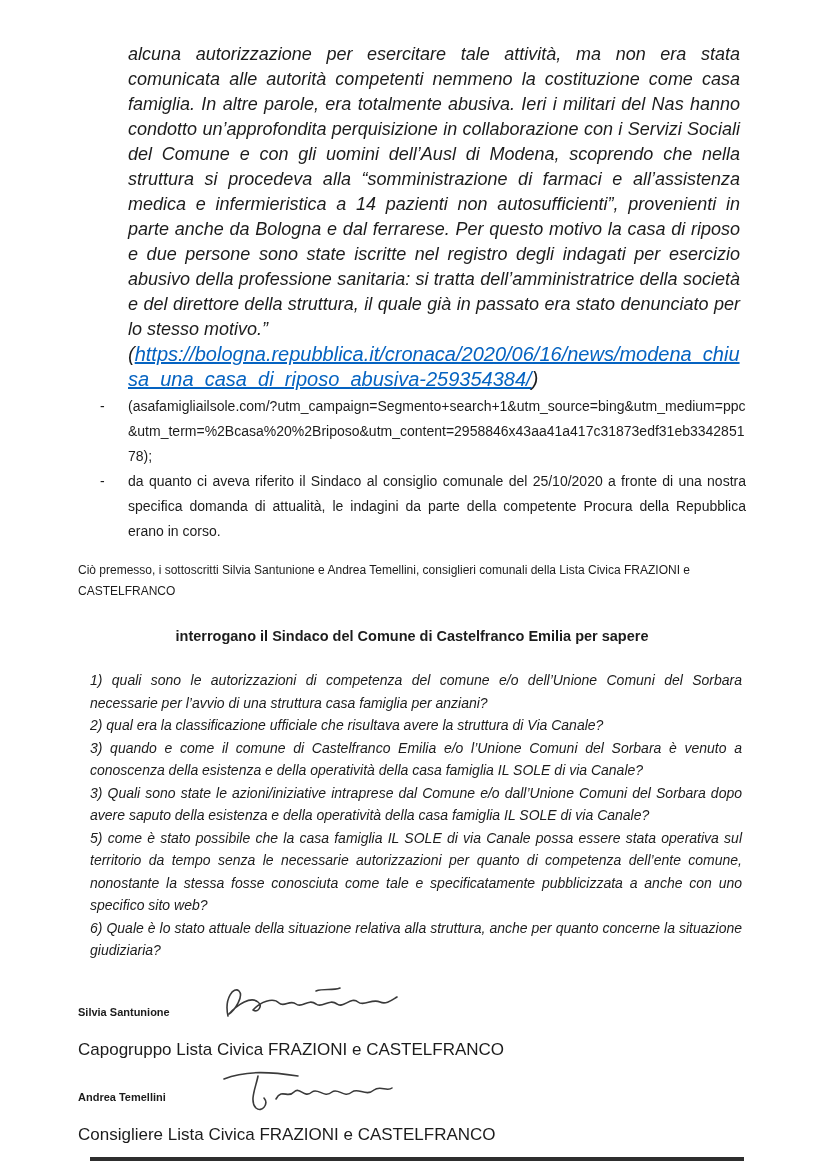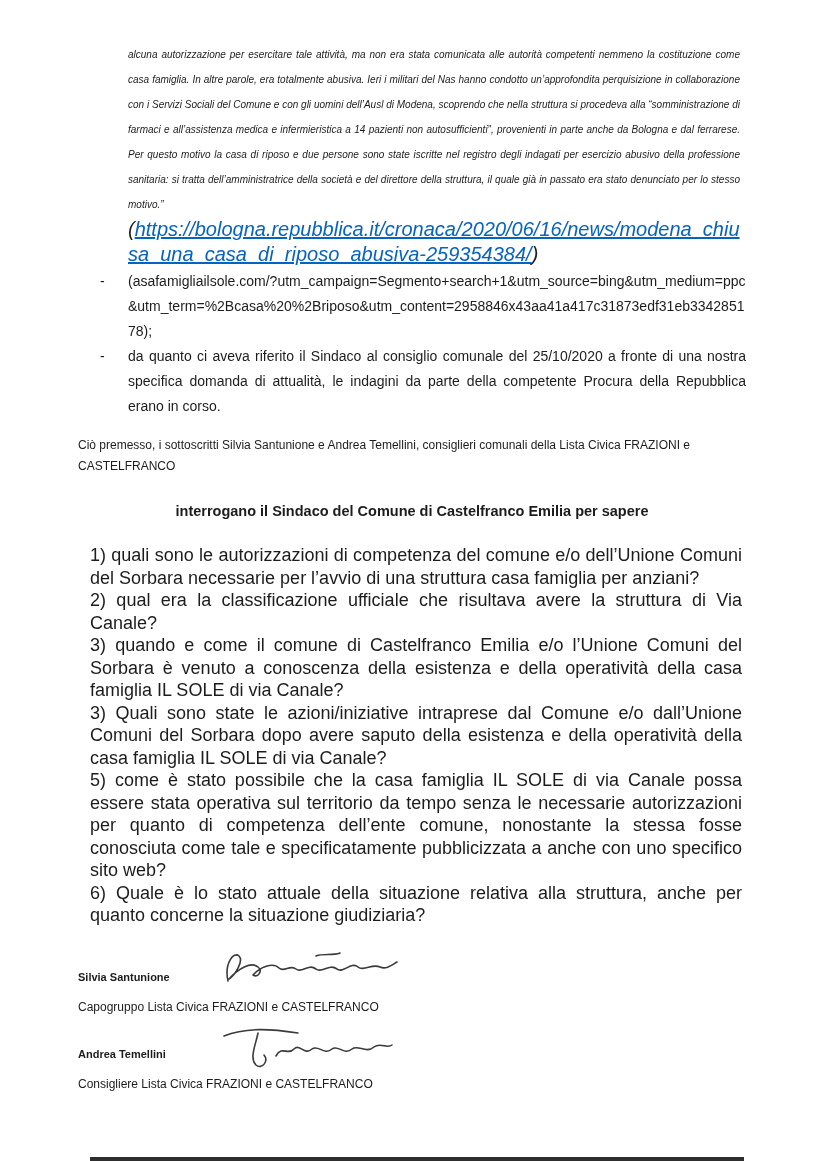--- a/index.html
+++ b/index.html
@@ -18,21 +18,21 @@
     position: absolute;
     left: 78px;
     top: 42px;
     width: 668px;
   }
   
   .quote {
     margin-left: 50px;
     width: 612px;
     font-style: italic;
-    font-size: 10px;
+    font-size: 18px;
     line-height: 25px;
     text-align: justify;
   }
   .quote-source {
     margin-left: 50px;
     width: 612px;
     font-style: italic;
     font-size: 20px;
     line-height: 25px;
   }
@@ -65,22 +65,23 @@
   .heading {
     margin-top: 26px;
     font-size: 14.5px;
     font-weight: bold;
     text-align: center;
   }
   .questions {
     margin-top: 25px;
     margin-left: 12px;
     width: 652px;
-    font-size: 18px;
+    font-size: 14px;
     line-height: 22.5px;
+    font-style: italic;
   }
   .question { text-align: justify; }
   
   .signatures { margin-top: 38px; }
   .sig-row {
     position: relative;
     height: 24px;
     font-size: 11px;
     font-weight: bold;
     line-height: 24px;
@@ -92,23 +93,23 @@
     pointer-events: none;
   }
   .sig-svg path {
     fill: none;
     stroke: #3a3a3a;
     stroke-width: 1.6;
     stroke-linecap: round;
     stroke-linejoin: round;
   }
   .sig-role {
-    font-size: 12px;
+    font-size: 17px;
     line-height: 22px;
-    margin-top: 7px;
+    margin-top: 15px;
   }
   .sig-gap { height: 24px; }
   .scan-edge {
     position: absolute;
     left: 90px;
     bottom: 0;
     width: 654px;
     height: 4px;
     background: #2e2e2e;
   }

